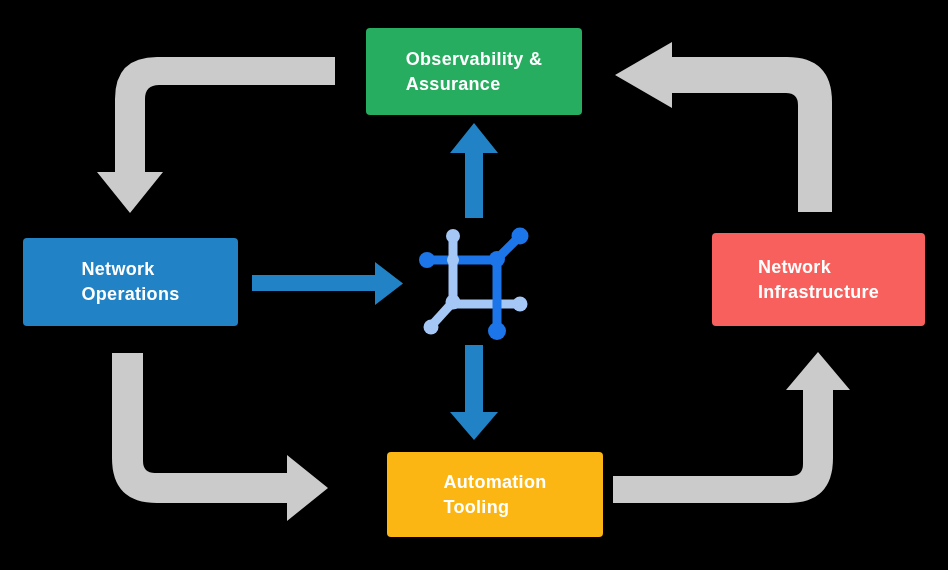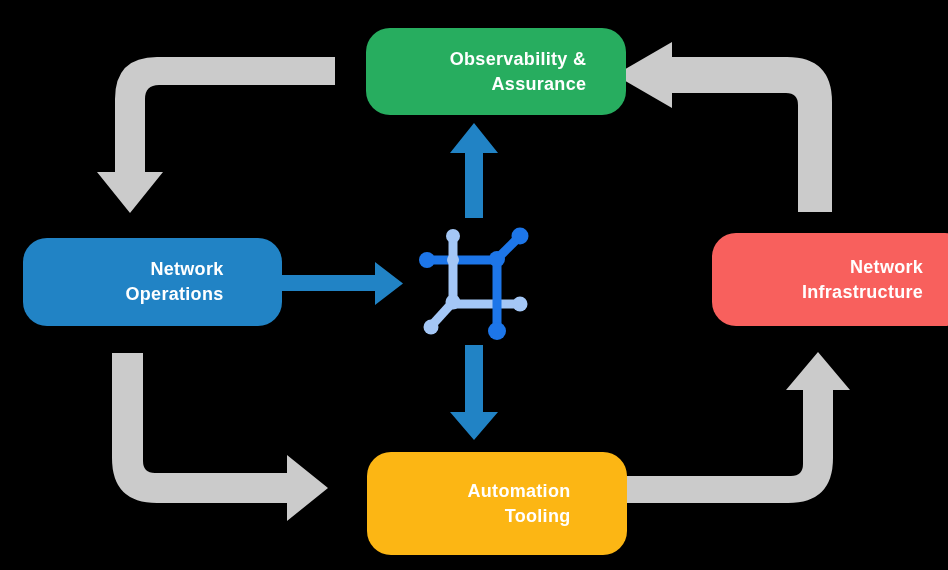--- a/index.html
+++ b/index.html
@@ -17,39 +17,38 @@
     height: 570px;
     background: #000000;
   }
   .layer {
     position: absolute;
     left: 0; top: 0;
     width: 948px; height: 570px;
   }
   .node {
     position: absolute;
-    border-radius: 24px;
+    border-radius: 4px;
     display: flex;
     align-items: center;
     justify-content: center;
-    text-align: right;
-    padding-left: 44px;
+    text-align: left;
   }
   .node-label {
     color: #ffffff;
     font-size: 18px;
     font-weight: 600;
     line-height: 1.38;
     letter-spacing: 0.3px;
     white-space: pre-line;
   }
   .node-observability { left: 366px; top: 28px;  width: 216px; height: 87px; background: #27AD5F; }
   .node-operations    { left: 23px;  top: 238px; width: 215px; height: 88px; background: #2183C5; }
   .node-infrastructure{ left: 712px; top: 233px; width: 213px; height: 93px; background: #F8605D; }
-  .node-automation    { left: 367px; top: 452px; width: 216px; height: 103px; background: #FCB614; }
+  .node-automation    { left: 387px; top: 452px; width: 216px; height: 85px; background: #FCB614; }
 </style>
 </head>
 <body>
 
 <div class="canvas">
 
   <svg class="layer" viewBox="0 0 948 570">
 
     <path d="M 335 57 L 157 57 Q 115 57 115 99 L 115 172 L 97 172 L 130 213 L 163 172 L 145 172 L 145 99 Q 145 85 159 85 L 335 85 Z" fill="#CBCBCB"></path>
 

